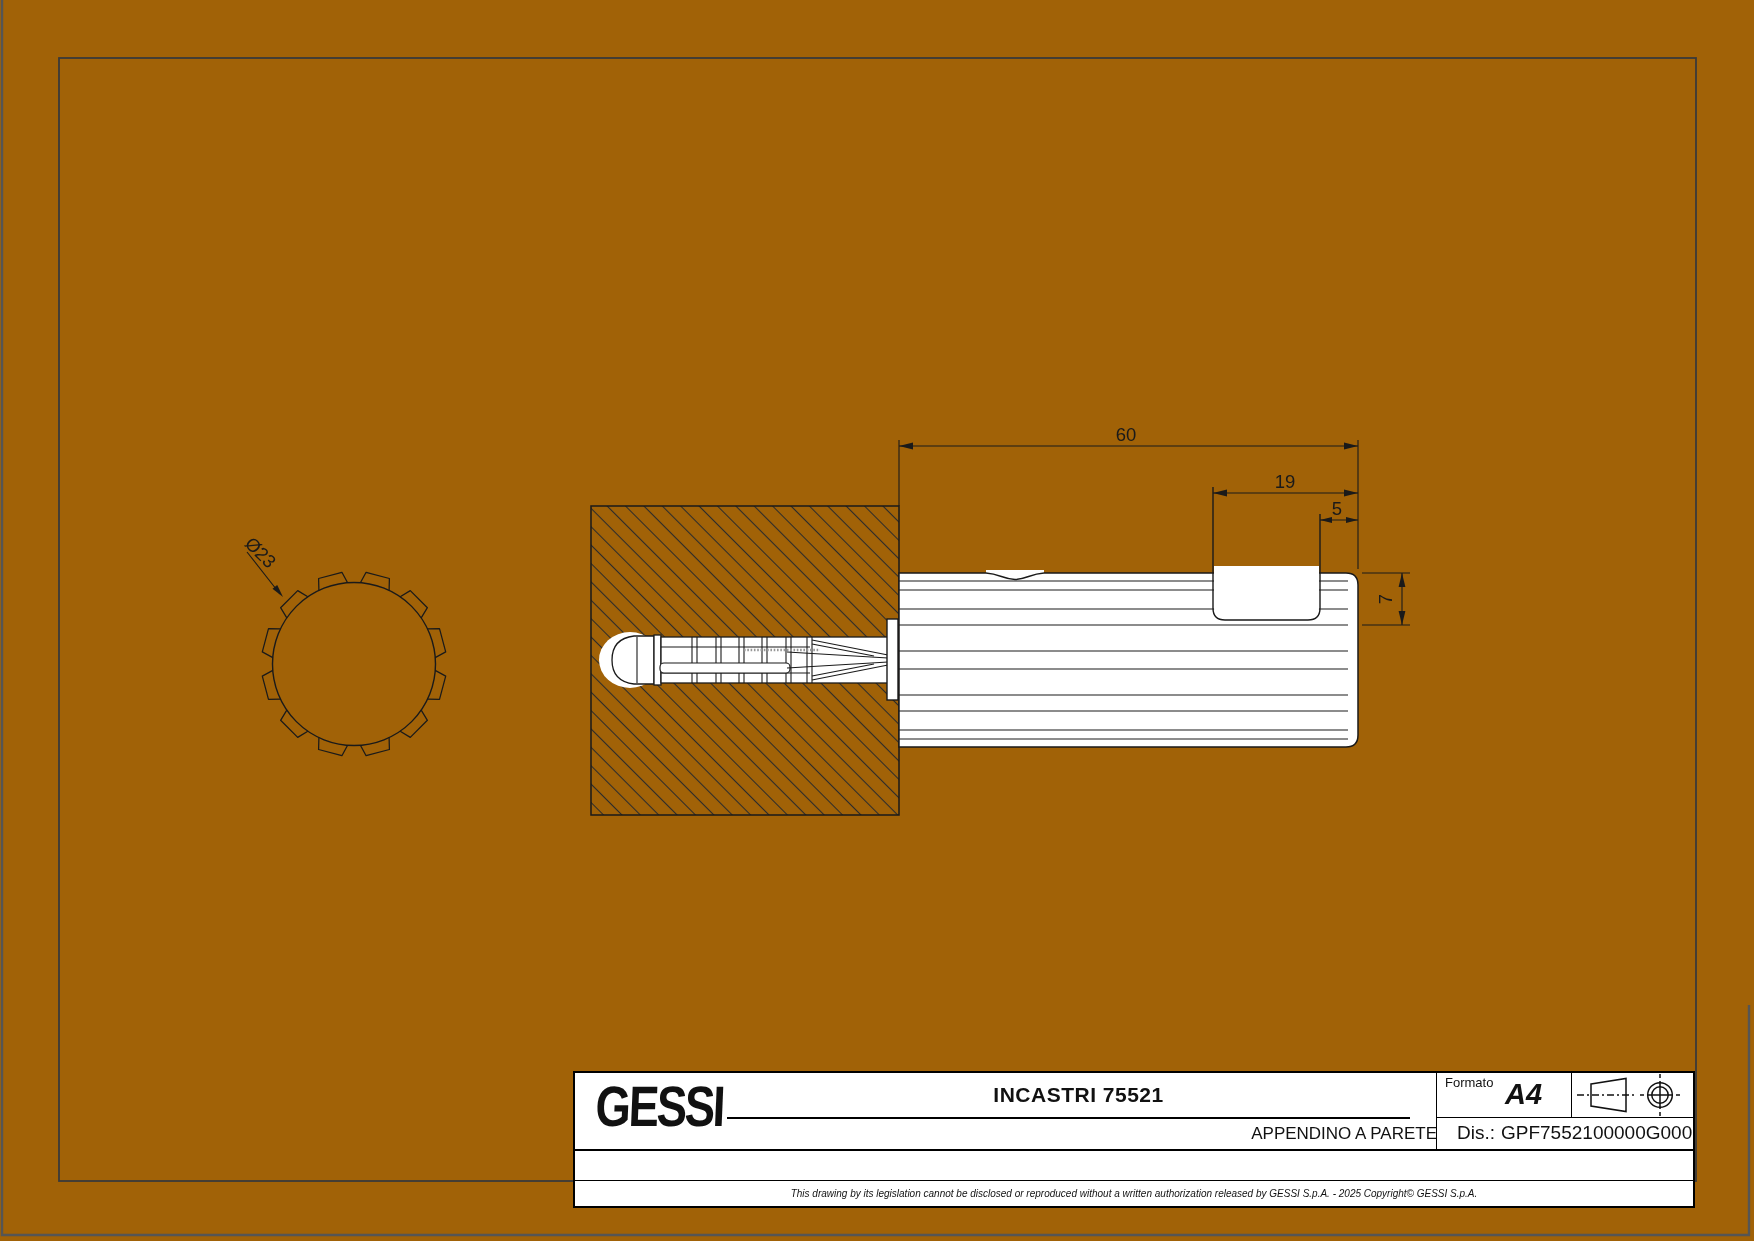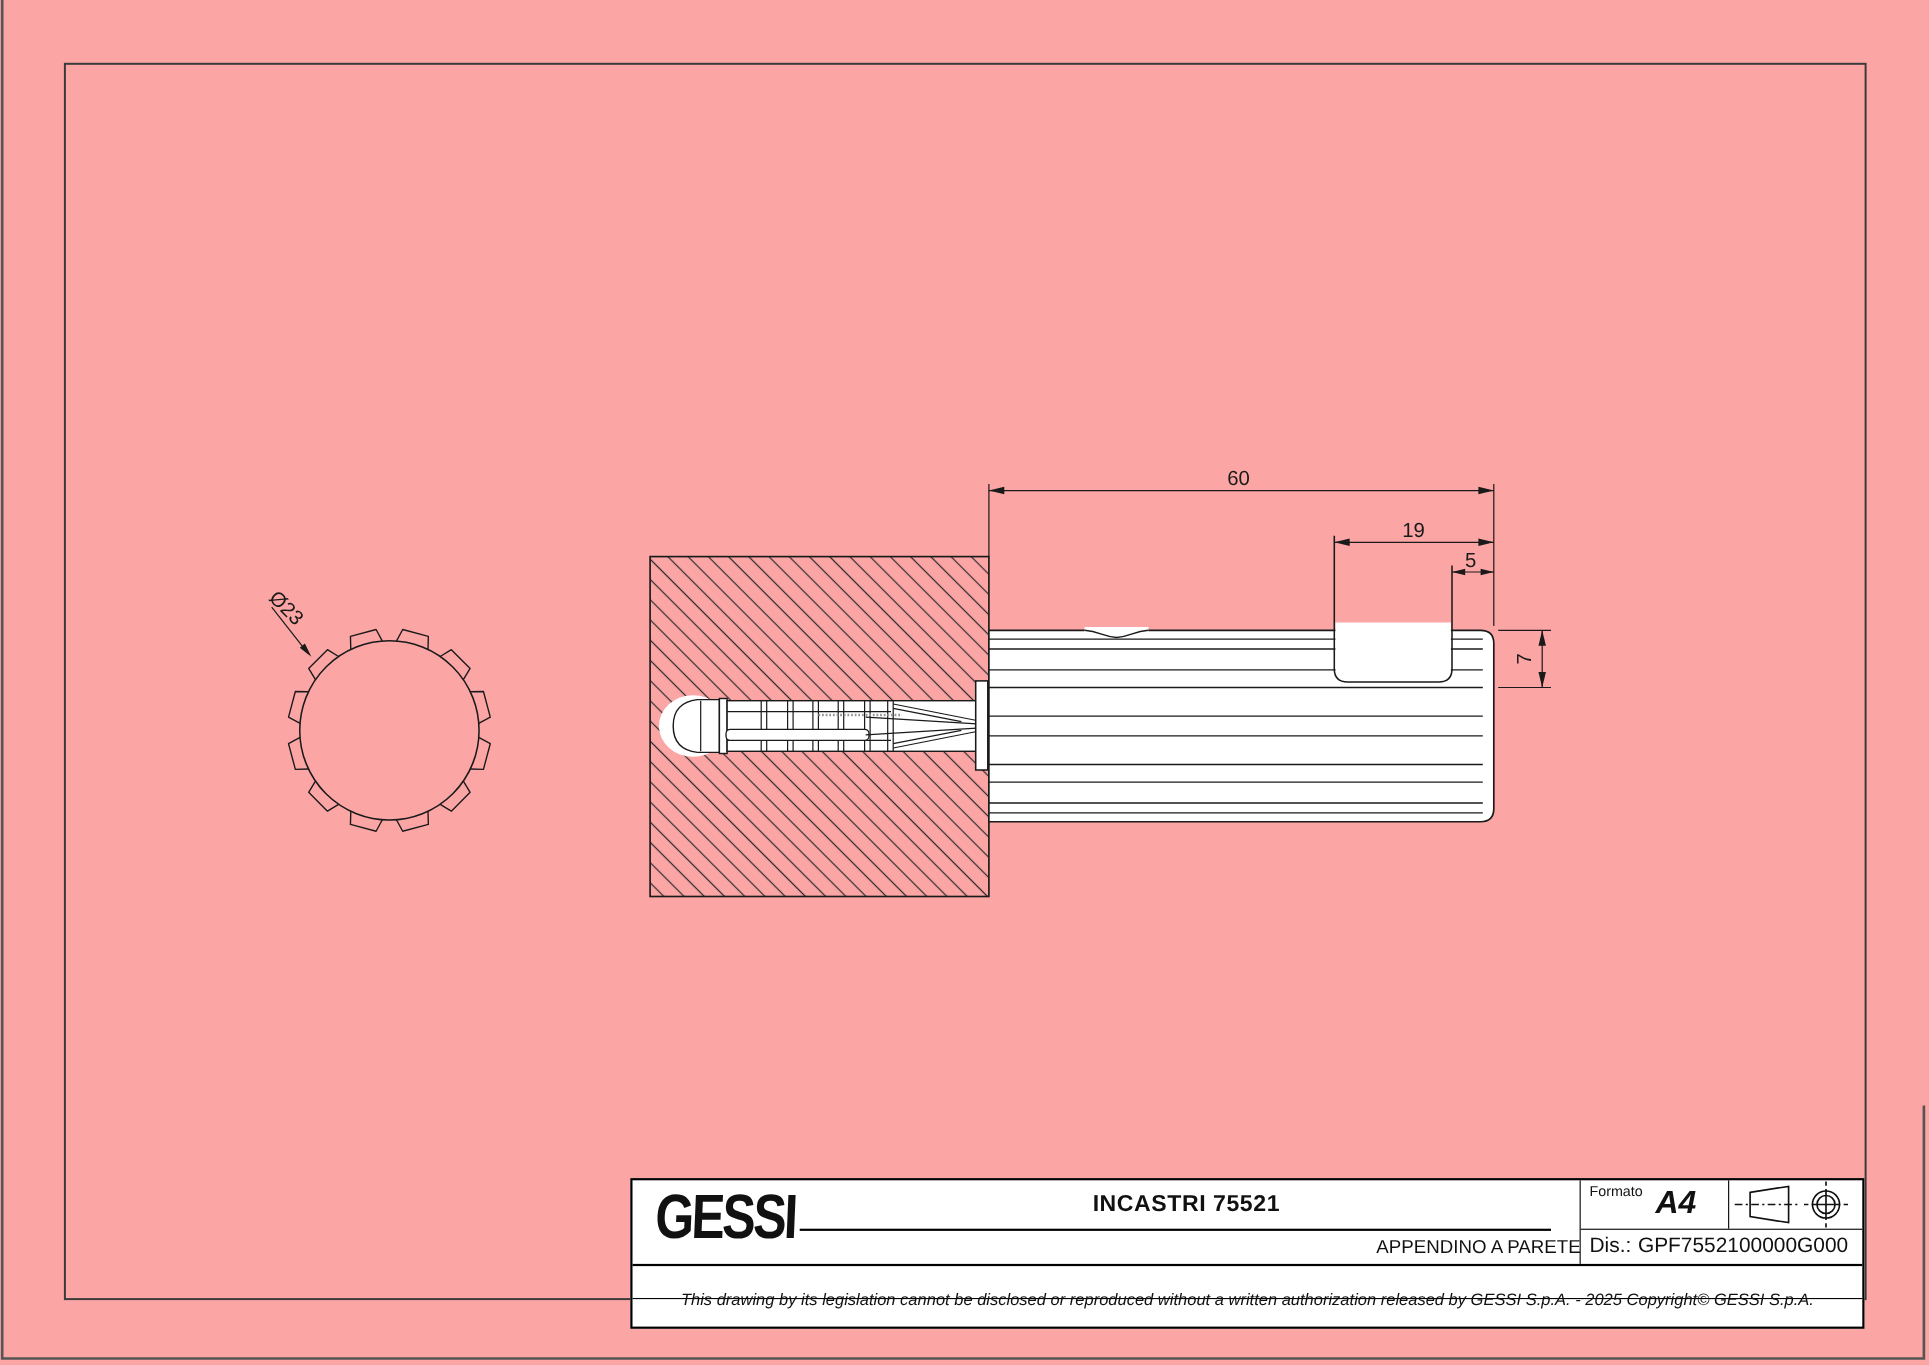--- a/index.html
+++ b/index.html
@@ -1,16 +1,16 @@
 <!DOCTYPE html>
 <html><head>
 <meta charset="utf-8">
 <style>
   html,body{margin:0;padding:0;background:#fff;}
-  .page{position:relative;width:1754px;height:1241px;background:#fca5a5;
+  .page{position:relative;width:1754px;height:1241px;background:#a16207;
         font-family:"Liberation Sans",sans-serif;color:#111;overflow:hidden;}
   .abs{position:absolute;}
   svg text{font-family:"Liberation Sans",sans-serif;}
 
   
   #titleblock{left:573px;top:1071px;width:1122px;height:137px;
               border:2px solid #000;box-sizing:border-box;background:#fff;}
   .tb-line{position:absolute;background:#000;}
   .tb-logo{position:absolute;left:22px;top:2px;font-size:57px;font-weight:bold;
            letter-spacing:-3px;transform:scaleX(0.80) skewX(-3deg);transform-origin:left top;
@@ -20,22 +20,22 @@
             font-size:21px;font-weight:bold;letter-spacing:0.5px;}
   .tb-underline{position:absolute;left:7px;right:27px;top:44px;height:1.5px;background:#000;}
   .tb-subtitle{position:absolute;top:51px;width:100%;text-align:right;font-size:17px;}
   .tb-cell-formato{position:absolute;left:862px;top:0;width:135px;height:44px;}
   .tb-cell-symbol{position:absolute;left:997px;top:0;width:121px;height:44px;}
   .tb-dis-row{position:absolute;left:862px;right:0;top:45px;height:30px;
               display:flex;align-items:center;font-size:19px;}
   .tb-dis-row span{white-space:pre;}
   .tb-address{position:absolute;left:0;right:0;top:77px;height:29px;display:flex;
               align-items:center;justify-content:center;font-size:16.5px;white-space:nowrap;}
-  .tb-legal{position:absolute;left:0;right:0;top:96px;height:24px;display:flex;
-            align-items:center;justify-content:center;font-size:15px;font-style:italic;white-space:nowrap;}
+  .tb-legal{position:absolute;left:0;right:0;top:108px;height:24px;display:flex;
+            align-items:center;justify-content:center;font-size:10px;font-style:italic;white-space:nowrap;}
 </style>
 </head>
 <body>
 
 <div class="page">
 
   <svg class="abs" style="left:0;top:0;" width="1754" height="1241" viewBox="0 0 1754 1241">
     <defs>
       <pattern id="hatch" width="13" height="13" patternUnits="userSpaceOnUse" patternTransform="rotate(45)">
         <line x1="0" y1="6.5" x2="13" y2="6.5" stroke="#2b2b2b" stroke-width="1.1"></line>
@@ -199,20 +199,20 @@
           <path d="M17,11 L52,5.5 L52,38.5 L17,33 Z"></path>
           <circle cx="86" cy="22" r="12.3"></circle>
           <circle cx="86" cy="22" r="8.2"></circle>
           <line x1="66" y1="22" x2="106" y2="22" stroke-dasharray="4 3 26 3 4"></line>
           <line x1="86" y1="1" x2="86" y2="43" stroke-dasharray="4 3 28 3 4"></line>
         </g>
       </svg>
     </div>
 
     <div class="tb-dis-row">
-      <span style="margin-left:8px;">Dis.:</span>
+      <span style="margin-left:20px;">Dis.:</span>
       <span style="margin-left:6px;">GPF7552100000G000</span>
     </div>
 
     <div class="tb-legal">This drawing by its legislation cannot be disclosed or reproduced without a written authorization released by GESSI S.p.A. - 2025 Copyright© GESSI S.p.A.</div>
   </div>
 
 </div>
 
 </body></html>

